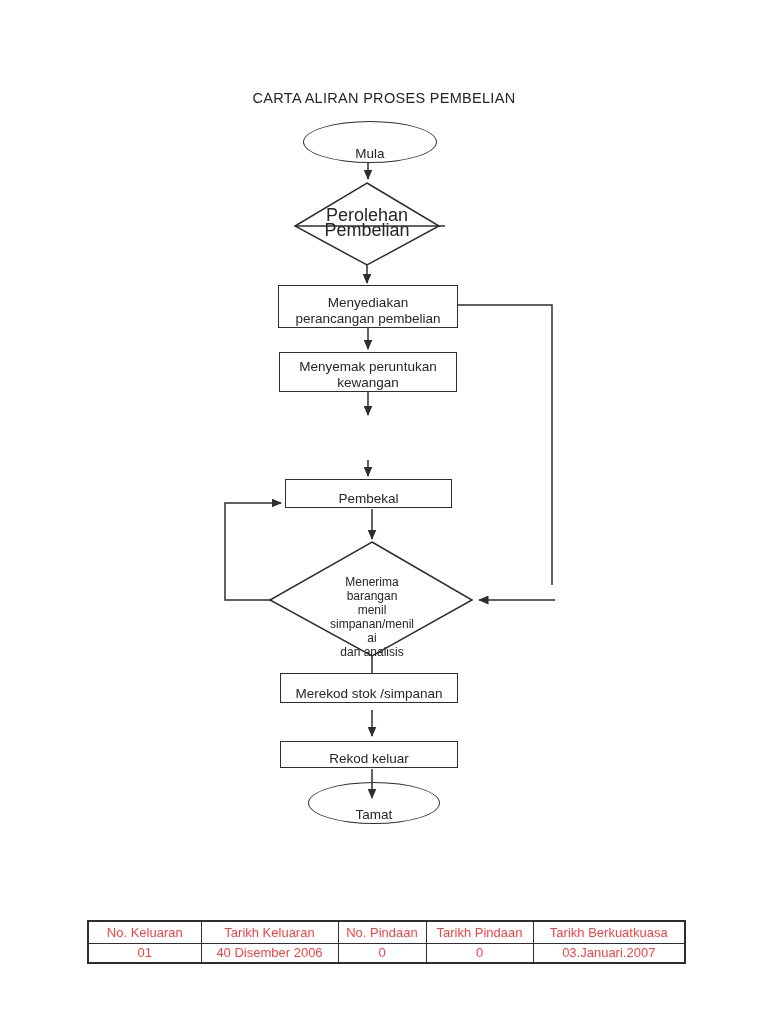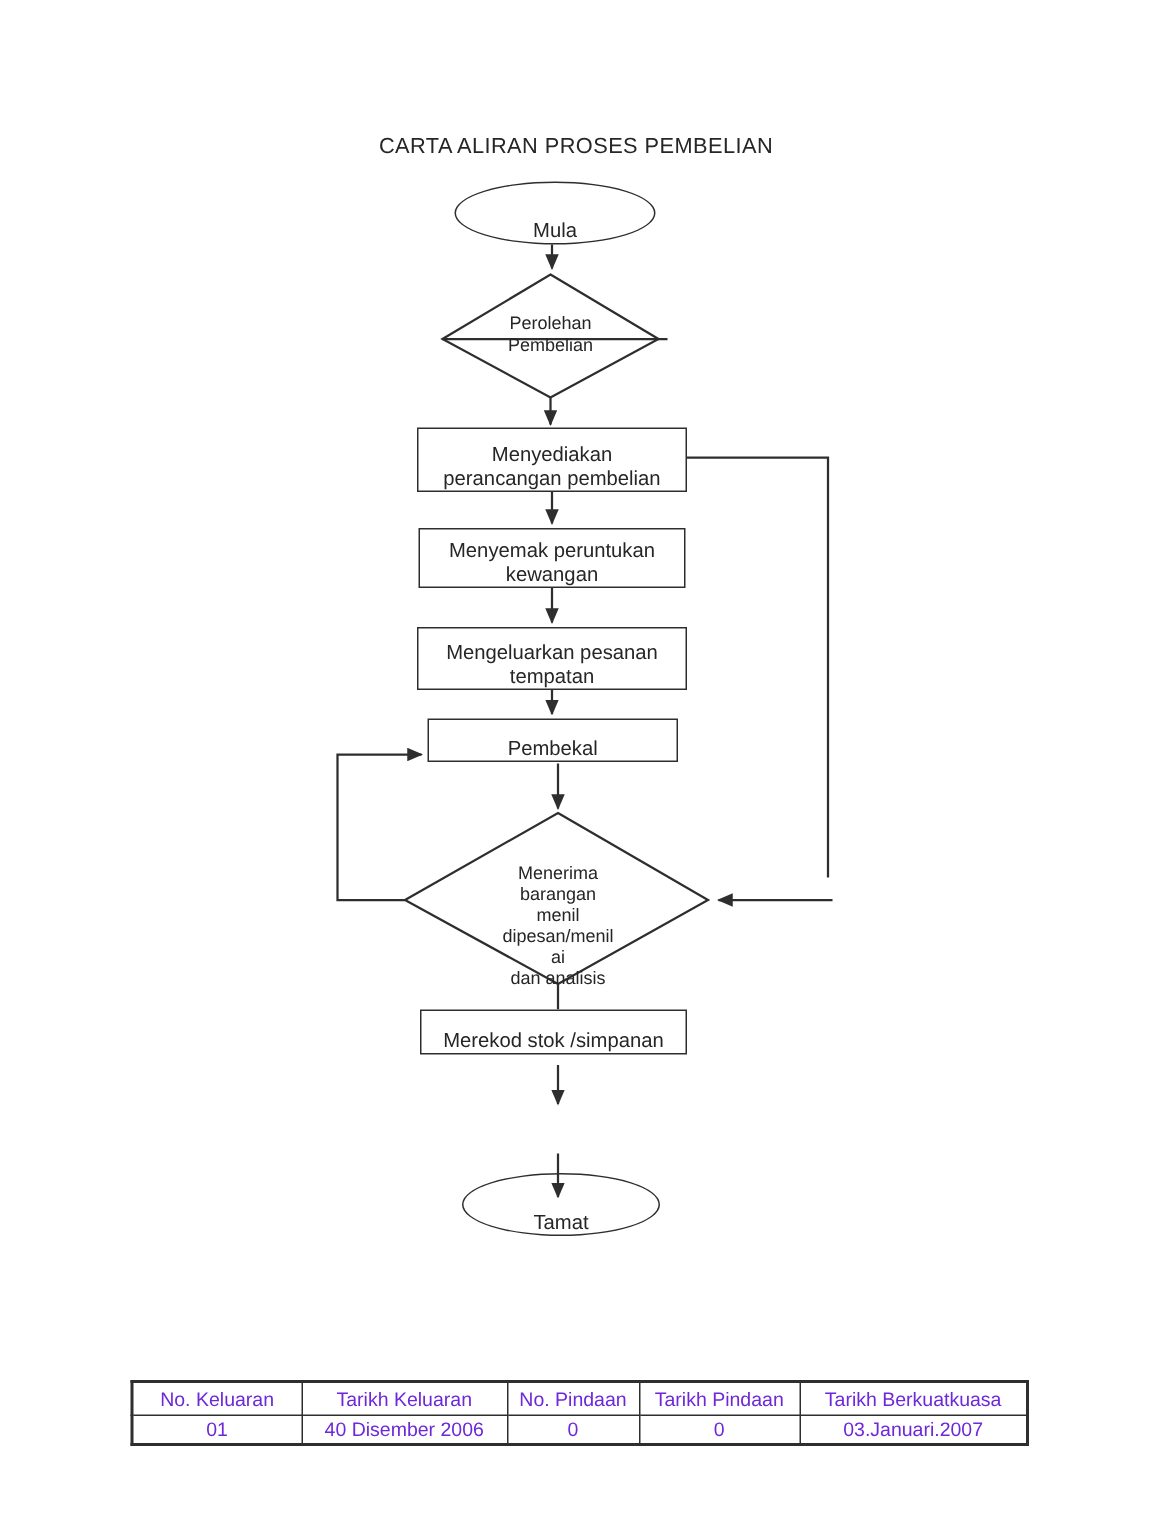--- a/index.html
+++ b/index.html
@@ -46,30 +46,30 @@
     background: #ffffff;
   }
   .rect { border: 1.5px solid #2e2e2e; }
   .oval { border: 1.5px solid #2e2e2e; border-radius: 50%; background: transparent; }
   .dtext {
     position: absolute;
     text-align: center;
     color: #262626;
     background: transparent;
   }
-  .d1text { font-size: 12px; line-height: 15px; }
+  .d1text { font-size: 18px; line-height: 15px; }
   .d2text { font-size: 12px; line-height: 14px; }
   table.rev {
     position: absolute;
     left: 87px; top: 920px;
     width: 597px;
     border-collapse: collapse;
     table-layout: fixed;
     font-size: 13px;
-    color: #6d28d9;
+    color: #ef4444;
   }
   table.rev th, table.rev td {
     border: 1.5px solid #2e2e2e;
     text-align: center;
     vertical-align: middle;
     font-weight: normal;
     padding: 0;
     overflow: hidden;
     white-space: nowrap;
   }
@@ -125,42 +125,41 @@
   <div class="node rect" style="left:278px; top:285px; width:180px; height:43px;">
     <div>Menyediakan</div>
     <div>perancangan pembelian</div>
   </div>
 
   <div class="node rect" style="left:279px; top:352px; width:178px; height:40px;">
     <div>Menyemak peruntukan</div>
     <div>kewangan</div>
   </div>
 
-  <div class="node rect" style="left:278px; top:418px; width:180px; height:42px;">
-    <div>Mengeluarkan pesanan</div>
-    <div>tempatan</div>
-  </div>
 
   <div class="node rect" style="left:285px; top:479px; width:167px; height:29px;">
     <span>Pembekal</span>
   </div>
 
   <div class="dtext d2text" style="left:302px; top:575px; width:140px;">
     <div>Menerima</div>
     <div>barangan</div>
     <div>menil</div>
-    <div>dipesan/menil</div>
+    <div>simpanan/menil</div>
     <div>ai</div>
     <div>dan analisis</div>
   </div>
 
   <div class="node rect" style="left:280px; top:673px; width:178px; height:30px;">
     <span>Merekod stok /simpanan</span>
   </div>
 
+  <div class="node rect" style="left:280px; top:741px; width:178px; height:27px;">
+    <span>Rekod keluar</span>
+  </div>
 
   <div class="node oval" style="left:308px; top:782px; width:132px; height:42px;">
     <span>Tamat</span>
   </div>
 
   <table class="rev">
     <colgroup>
       <col style="width:113px">
       <col style="width:137px">
       <col style="width:88px">

